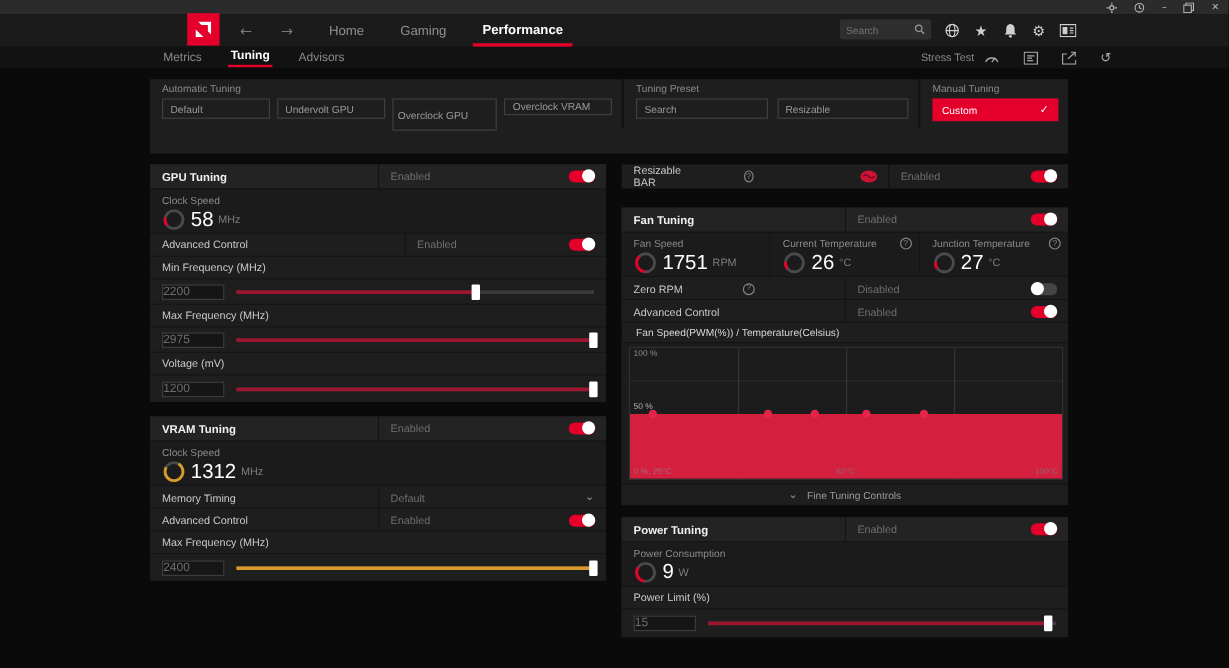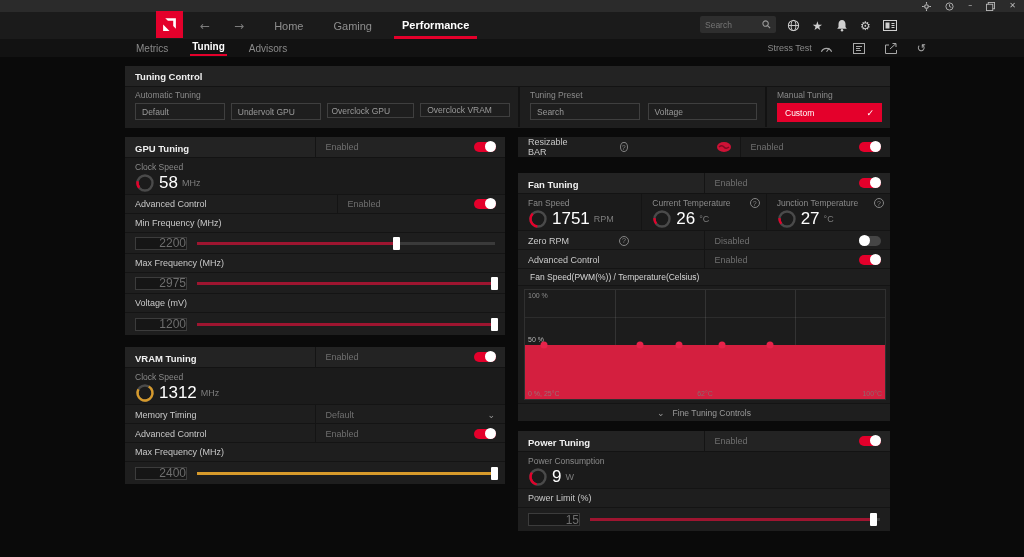--- a/index.html
+++ b/index.html
@@ -57,21 +57,21 @@
 
   .stat-cell { padding:4px 0 0 10px; }
   .stat-lbl { font-size:8.5px; color:#8a8a8a; }
   .stat-val { display:flex; align-items:center; gap:4px; margin-top:1px; }
   .stat-val .big { font-size:17px; color:#fff; }
   .stat-val .unit { font-size:9px; color:#7d7d7d; }
   .gauge { flex:0 0 auto; }
 
   .slider-row { display:flex; align-items:center; padding:0 10px; gap:10px; }
   .numbox { width:52px; height:13px; background:#161616; border:1px solid #3c3c3c; color:#6e6e6e;
-            font-size:12px; text-align:right; font-family:inherit; }
+            font-size:10px; text-align:left; font-family:inherit; }
   .slider { flex:1; position:relative; height:13px; }
   .strack { position:absolute; left:0; right:0; top:5px; height:3px; background:#3a3a3a; }
   .sfill { position:absolute; left:0; top:5px; height:3px; background:#9e1530; }
   .sfill.gold { background:#d79a2b; }
   .shandle { position:absolute; right:-3px; top:-5px; width:7px; height:13px; background:#fff; border-radius:1px; }
 
   .qicon { width:10px; height:10px; border:1px solid #848484; border-radius:50%; color:#848484;
            font-size:7px; display:inline-flex; align-items:center; justify-content:center; margin-left:6px; }
   .chev { color:#9a9a9a; font-size:9px; margin-right:10px; }
 
@@ -204,39 +204,36 @@
           <path d="M4 2 L0.5 2 L0.5 10.5 L11.5 10.5 L11.5 7" fill="none" stroke="#a8a8a8"></path>
           <line x1="5" y1="6" x2="11" y2="0.5" stroke="#a8a8a8"></line>
           <polyline points="7.5,0.5 11,0.5 11,4" fill="none" stroke="#a8a8a8"></polyline>
         </svg>
     </span>
     <span class="sri ico">↺</span>
   </div>
 </div>
 
 <div class="panel" style="left:125px; top:66px; width:765px; height:62px;">
-  <div class="phead">
-    <span class="title">Tuning Control</span>
-  </div>
   <div style="display:flex; height:40px;">
     <div style="width:393px; padding:3px 8px 0 10px;">
       <div class="stat-lbl">Automatic Tuning</div>
       <div style="display:flex; gap:6px; margin-top:3px;">
         <div style="flex:1; border:1px solid #3f3f3f; height:17px; display:flex; align-items:center; padding-left:6px; font-size:8.5px; color:#9a9a9a;">Default</div>
         <div style="flex:1; border:1px solid #3f3f3f; height:17px; display:flex; align-items:center; padding-left:6px; font-size:8.5px; color:#9a9a9a;">Undervolt GPU</div>
-        <div style="flex:1; border:1px solid #3f3f3f; height:15px; display:flex; align-items:center; padding-left:4px; font-size:8.5px; color:#9a9a9a;">Overclock GPU</div>
+        <div style="flex:1; border:1px solid #3f3f3f; height:27px; display:flex; align-items:center; padding-left:4px; font-size:8.5px; color:#9a9a9a;">Overclock GPU</div>
         <div style="flex:1; border:1px solid #3f3f3f; height:14px; display:flex; align-items:center; padding-left:6px; font-size:8.5px; color:#9a9a9a;">Overclock VRAM</div>
       </div>
     </div>
     <div style="width:2px; background:#121212;"></div>
     <div style="width:245px; padding:3px 8px 0 10px;">
       <div class="stat-lbl">Tuning Preset</div>
       <div style="display:flex; gap:8px; margin-top:3px;">
         <div style="flex:1; border:1px solid #3f3f3f; height:17px; display:flex; align-items:center; padding-left:6px; font-size:8.5px; color:#9a9a9a;">Search</div>
-        <div style="flex:1; border:1px solid #3f3f3f; height:17px; display:flex; align-items:center; padding-left:6px; font-size:8.5px; color:#9a9a9a;">Voltage</div>
+        <div style="flex:1; border:1px solid #3f3f3f; height:17px; display:flex; align-items:center; padding-left:6px; font-size:8.5px; color:#9a9a9a;">Resizable</div>
       </div>
     </div>
     <div style="width:2px; background:#121212;"></div>
     <div style="flex:1; padding:3px 8px 0 10px;">
       <div class="stat-lbl">Manual Tuning</div>
       <div style="display:flex; margin-top:3px;">
         <div style="flex:1; background:#e4002b; height:19px; display:flex; align-items:center; padding:0 8px; font-size:8.5px; color:#fff;">
           <span style="flex:1;">Custom</span>
           <span class="ico" style="font-size:9px;">✓</span>
         </div>

